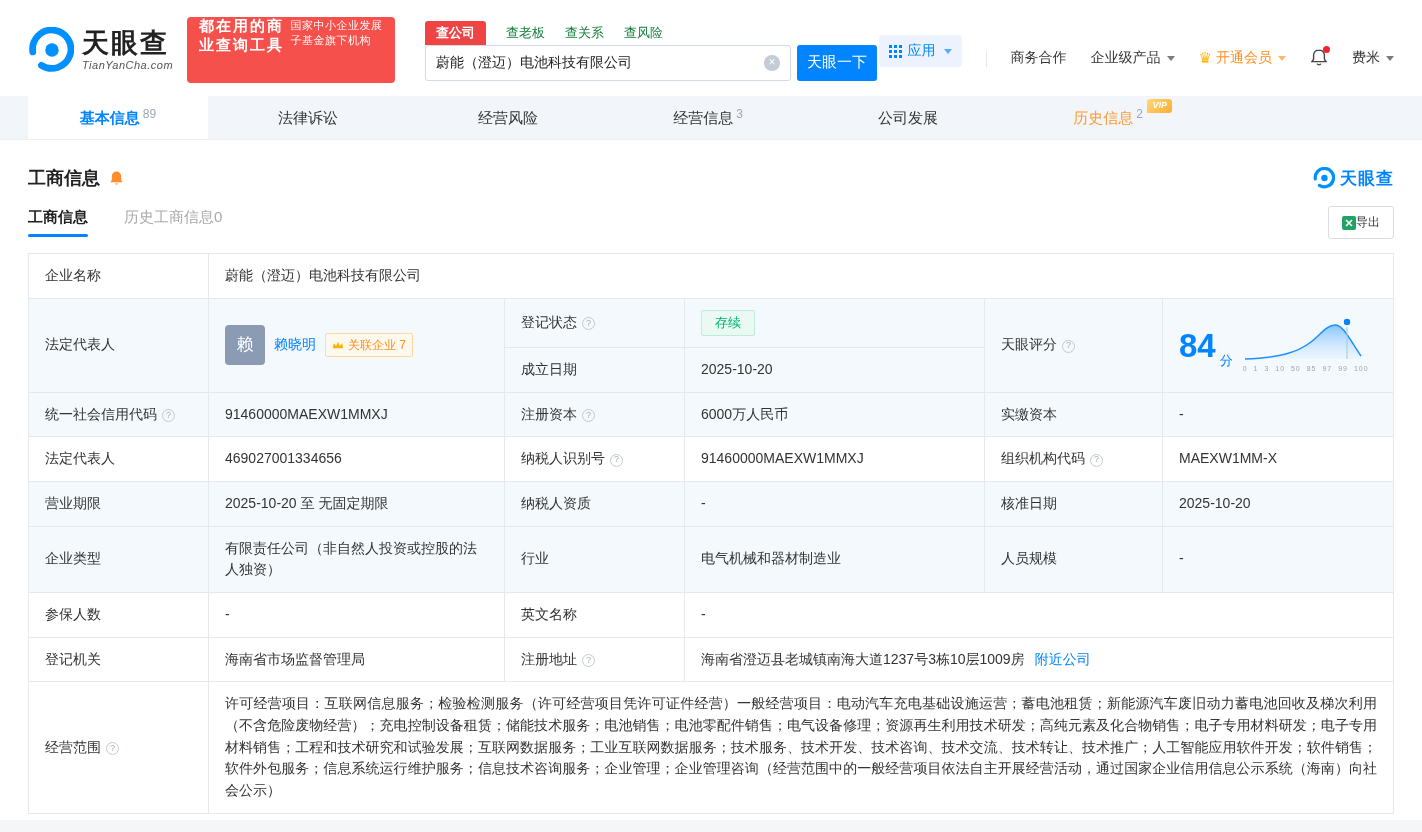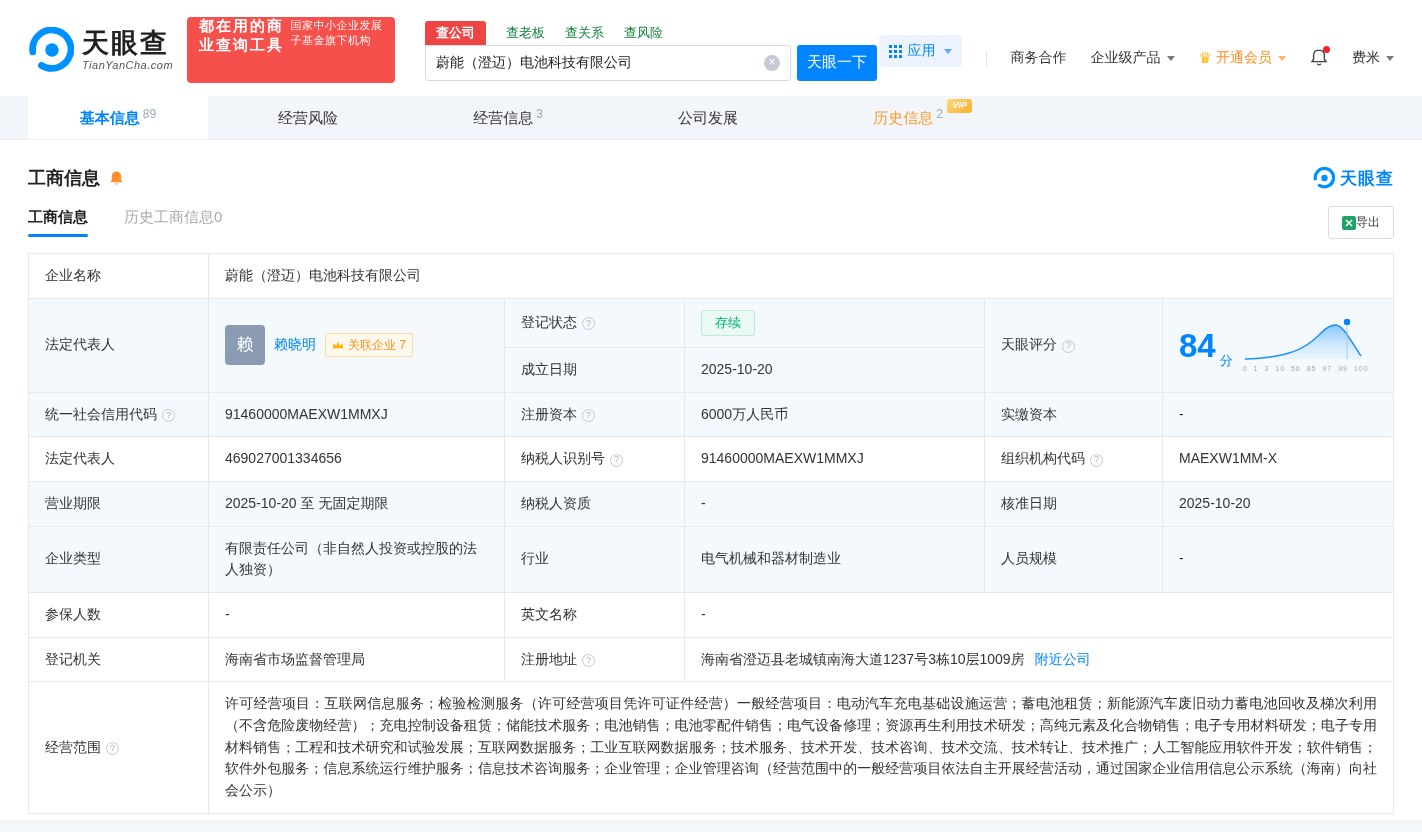--- a/index.html
+++ b/index.html
@@ -156,20 +156,23 @@
     <div class="h-item">
       <span>费米</span>
       <span class="caret"></span>
     </div>
   </div>
 </header>
 
 <nav class="main-nav">
   <div class="nav-tab active">
     <span>基本信息</span><span class="nav-count">89</span>
+  </div>
+  <div class="nav-tab">
+    <span>法律诉讼</span>
   </div>
   <div class="nav-tab">
     <span>经营风险</span>
   </div>
   <div class="nav-tab">
     <span>经营信息</span><span class="nav-count">3</span>
   </div>
   <div class="nav-tab">
     <span>公司发展</span>
   </div>

